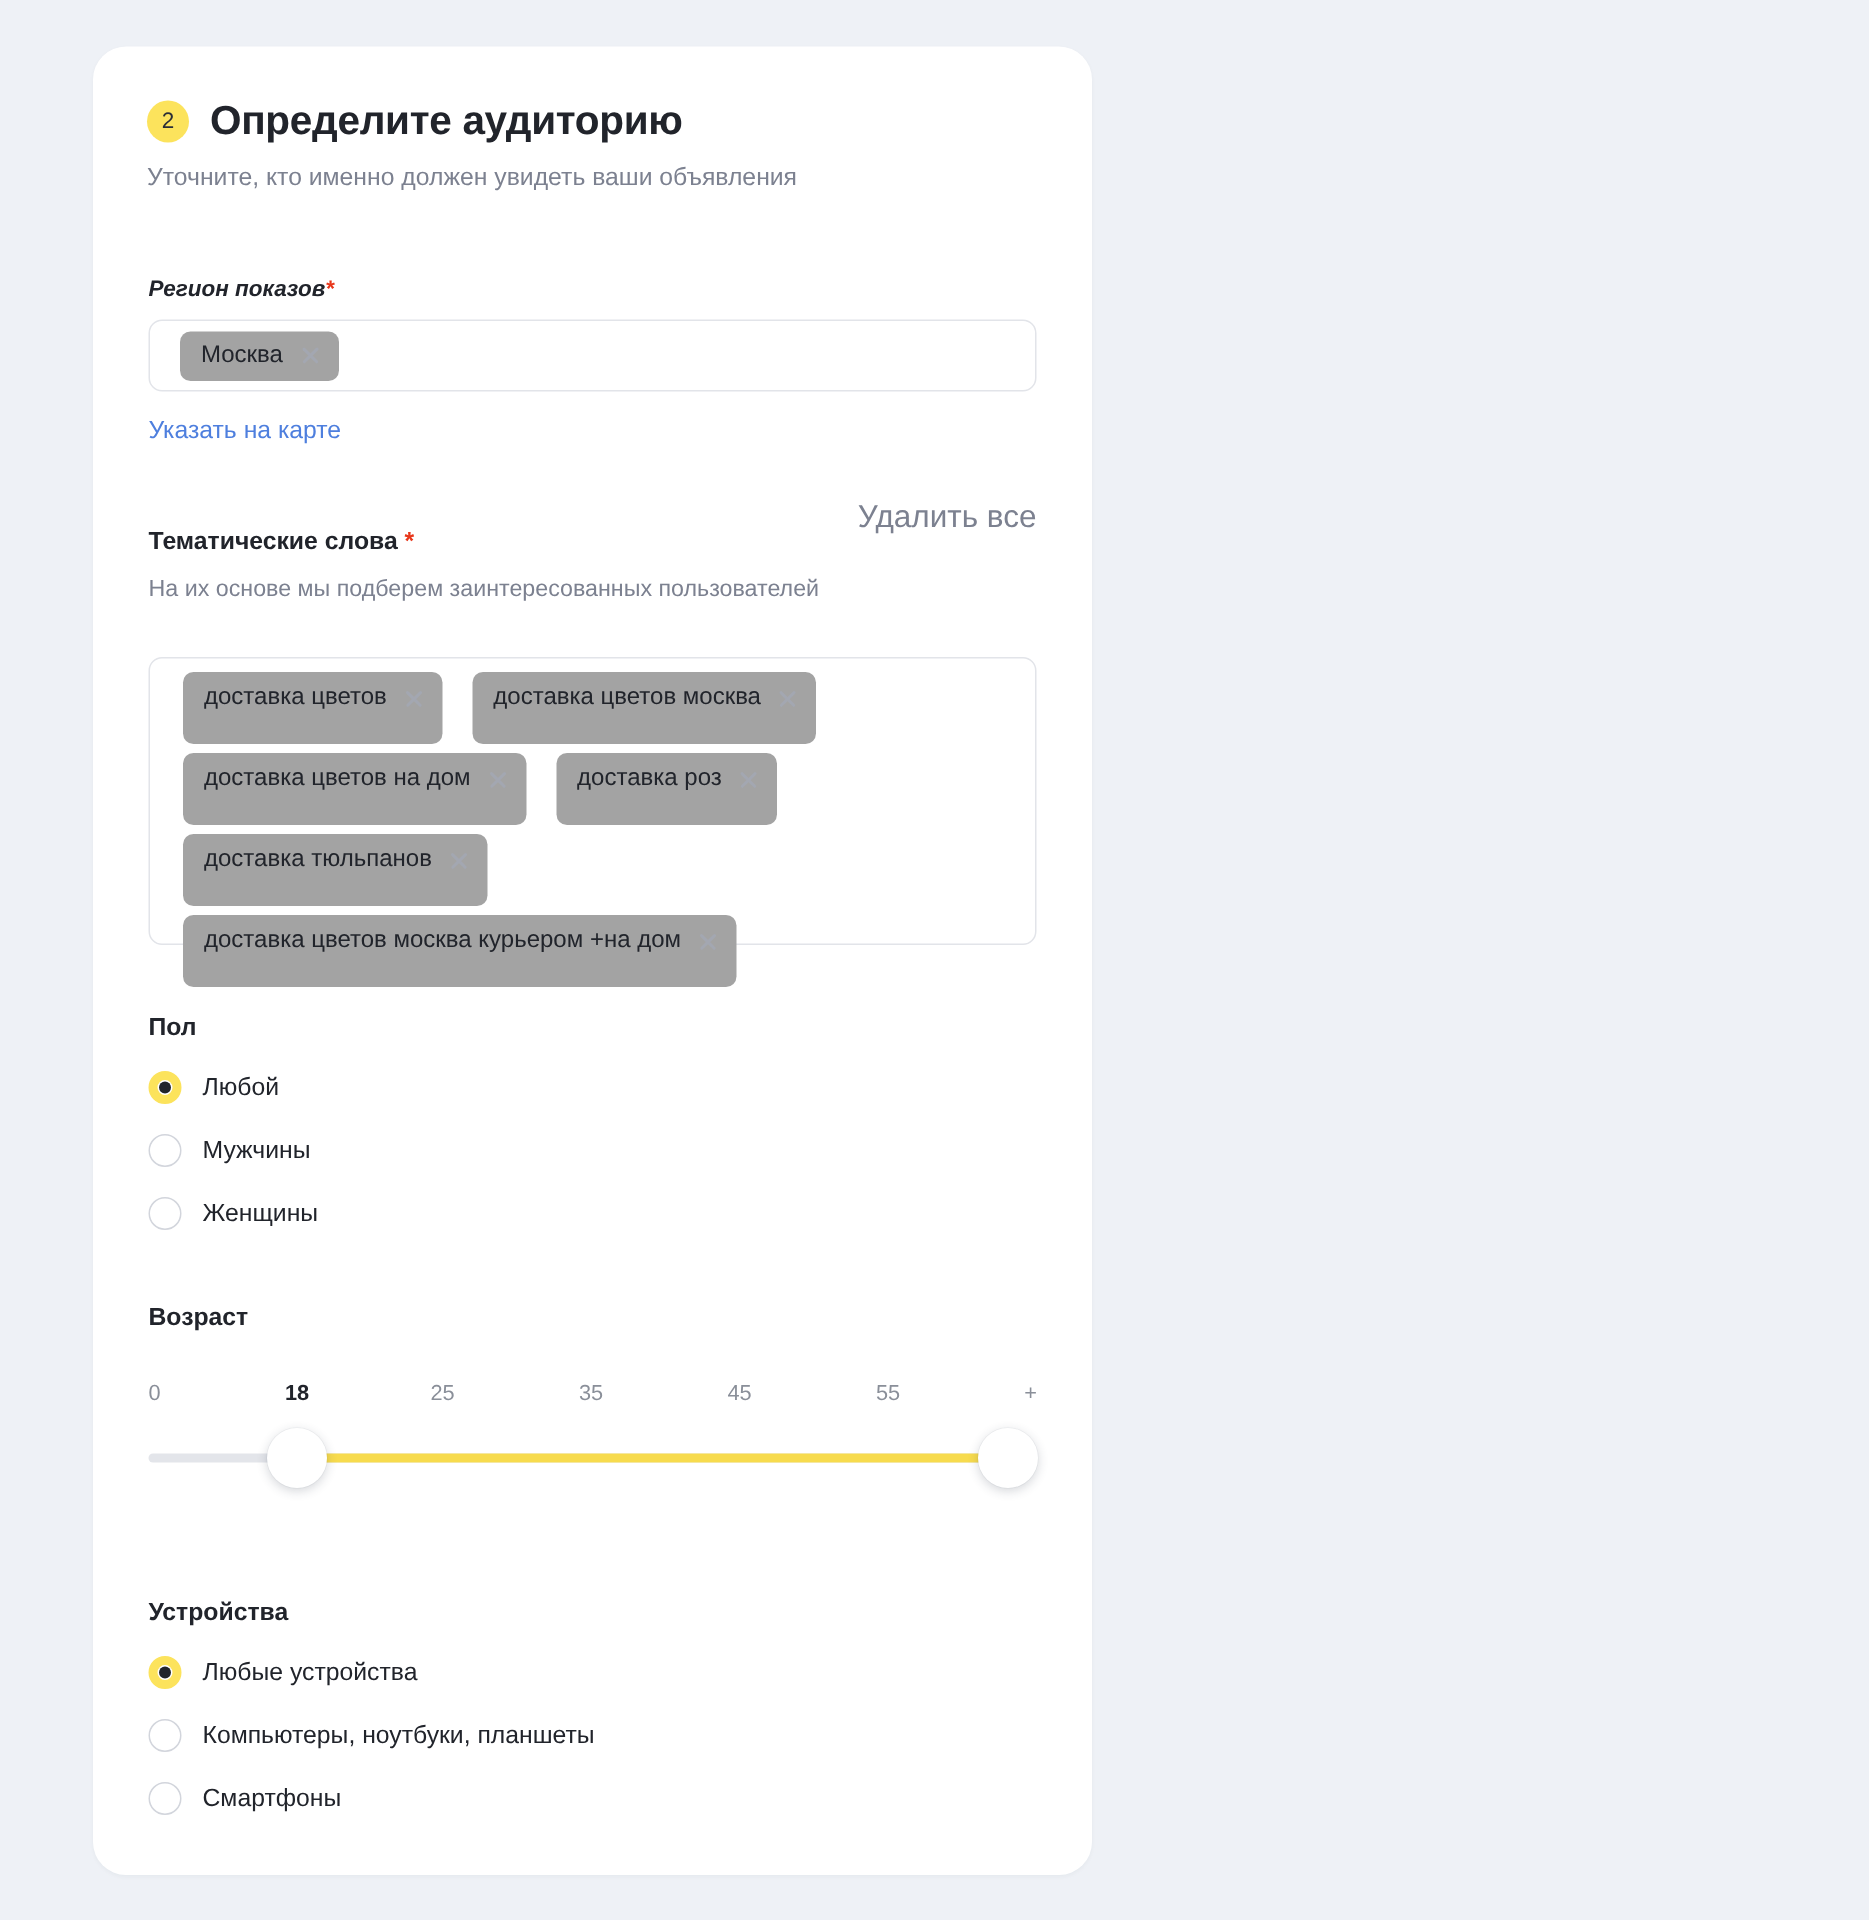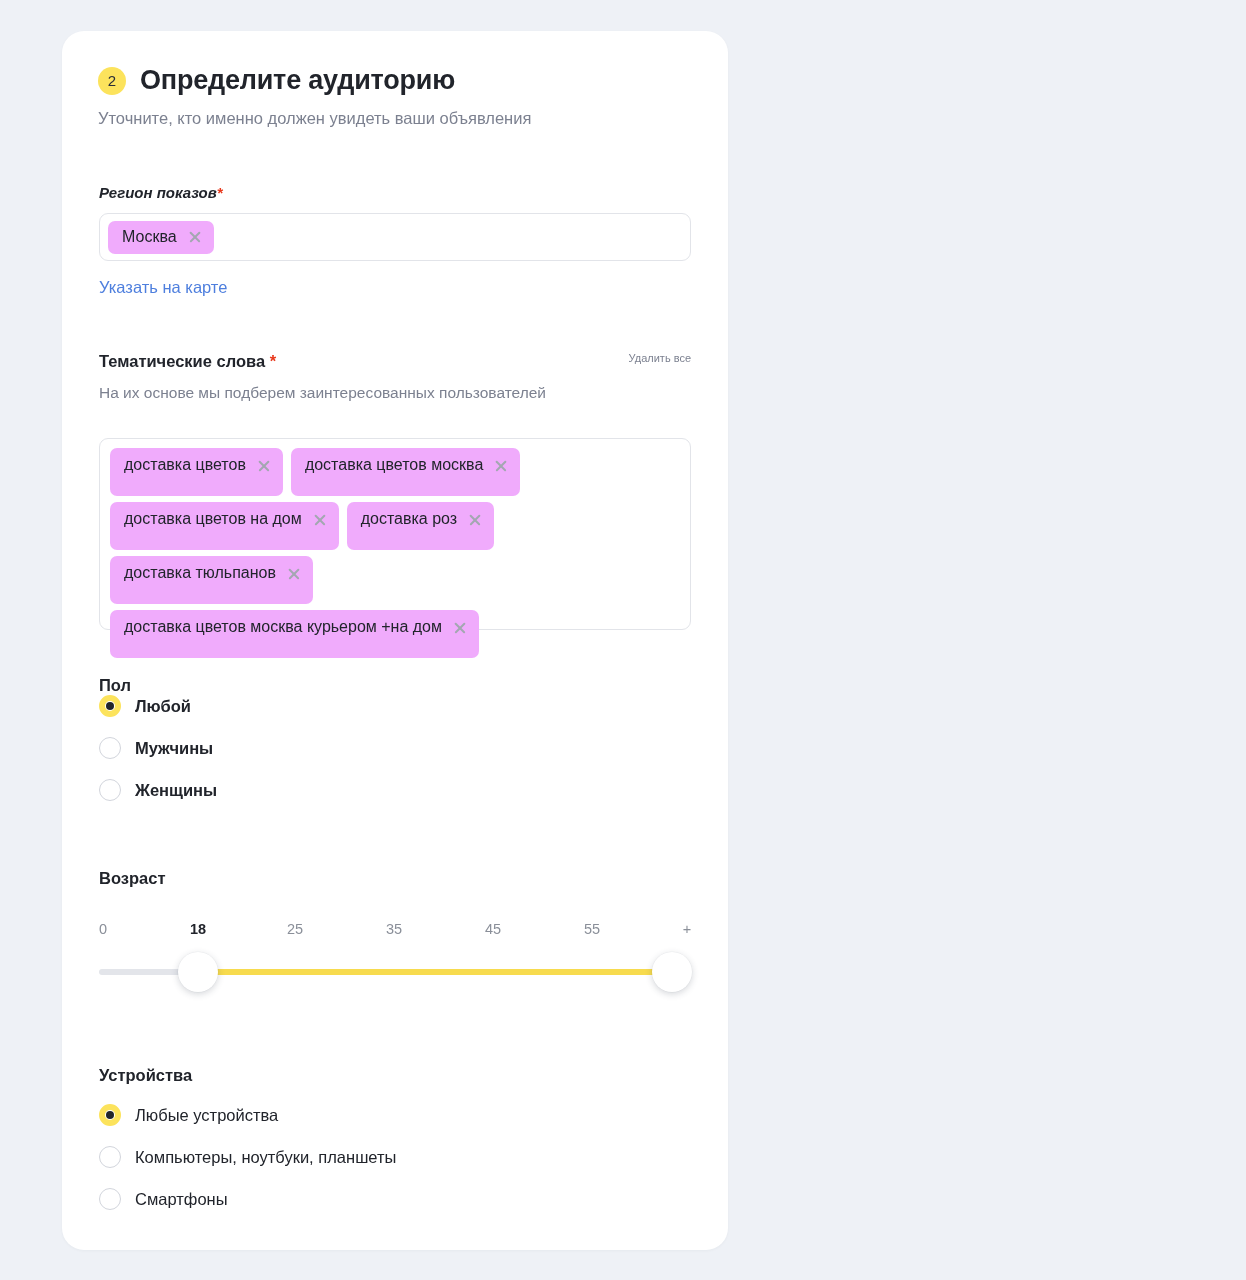--- a/index.html
+++ b/index.html
@@ -57,26 +57,27 @@
     width: 592px; height: 48px;
     border: 1px solid #E2E4E9;
     border-radius: 9px;
     background: #fff;
     display: flex; align-items: center;
     padding: 0 8px;
   }
   .chip {
     display: inline-flex; align-items: center;
     gap: 11px;
-    background: #f0abfc;
+    background: #a3a3a3;
     border-radius: 7px;
     padding: 7px 13px 8px 14px;
     font-size: 16px;
     color: #21242B;
     white-space: nowrap;
+    margin-left: 12px;
   }
   .chip-x {
     width: 13px; height: 13px; flex: none;
     position: relative;
     display: inline-block;
     cursor: pointer;
   }
   .chip-x::before, .chip-x::after {
     content: ""; position: absolute;
     left: 0; top: 6px;
@@ -89,22 +90,22 @@
 
   #map-link {
     position: absolute; left: 37px; top: 247px;
     font-size: 16.5px; color: #4E7FDE;
     text-decoration: none; cursor: pointer;
   }
 
   
   #kw-label { position: absolute; left: 37px; top: 321px; font-size: 16.5px; }
   #kw-clear {
-    position: absolute; right: 37px; top: 321px;
-    font-size: 11px; color: #7C8190; cursor: pointer; text-align: center;
+    position: absolute; right: 37px; top: 302px;
+    font-size: 21px; color: #7C8190; cursor: pointer; text-align: center;
   }
   #kw-hint { position: absolute; left: 37px; top: 349px; width: 560px; }
   .kw-box {
     position: absolute;
     left: 37px; top: 407px;
     width: 592px; height: 192px;
     border: 1px solid #E2E4E9;
     border-radius: 9px;
     padding: 9px 10px;
     display: flex; flex-wrap: wrap;
@@ -131,21 +132,21 @@
   }
   .radio.on::after {
     content: ""; position: absolute;
     left: 1px; top: 1px;
     width: 8px; height: 8px; border-radius: 50%;
     background: #21242B;
   }
   .radio-label { font-size: 16.5px; color: #21242B; }
 
   #gender-title { position: absolute; left: 37px; top: 645px; }
-  #gender-group { top: 654px; font-weight: bold; }
+  #gender-group { top: 673px; }
 
   
   #age-title { position: absolute; left: 37px; top: 838px; }
   .slider-wrap {
     position: absolute; left: 37px; top: 890px;
     width: 592px; height: 110px;
   }
   .tick-labels { position: relative; height: 22px; }
   .tick {
     position: absolute; top: 0;

